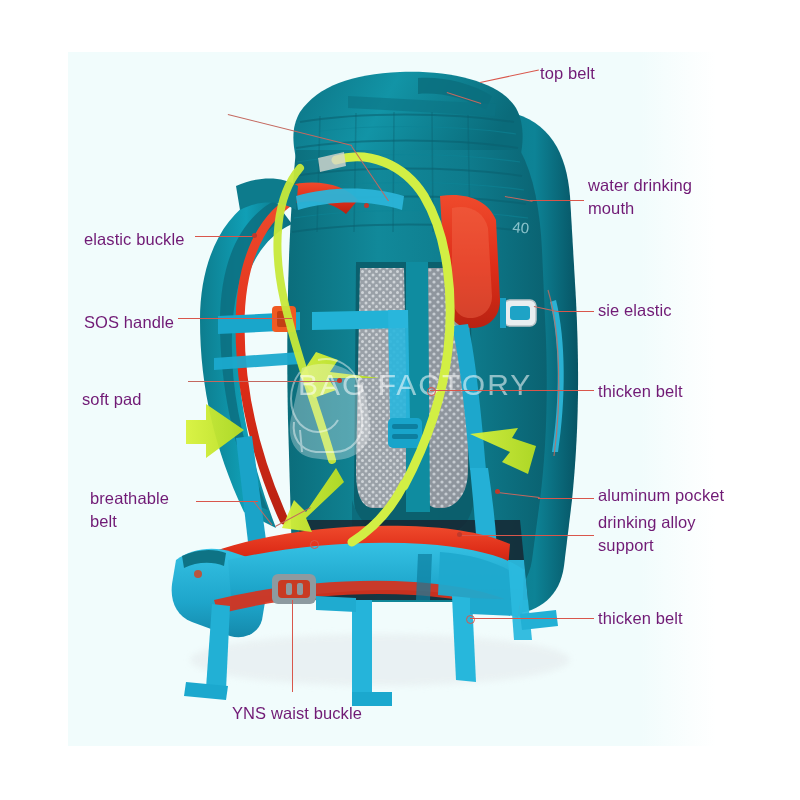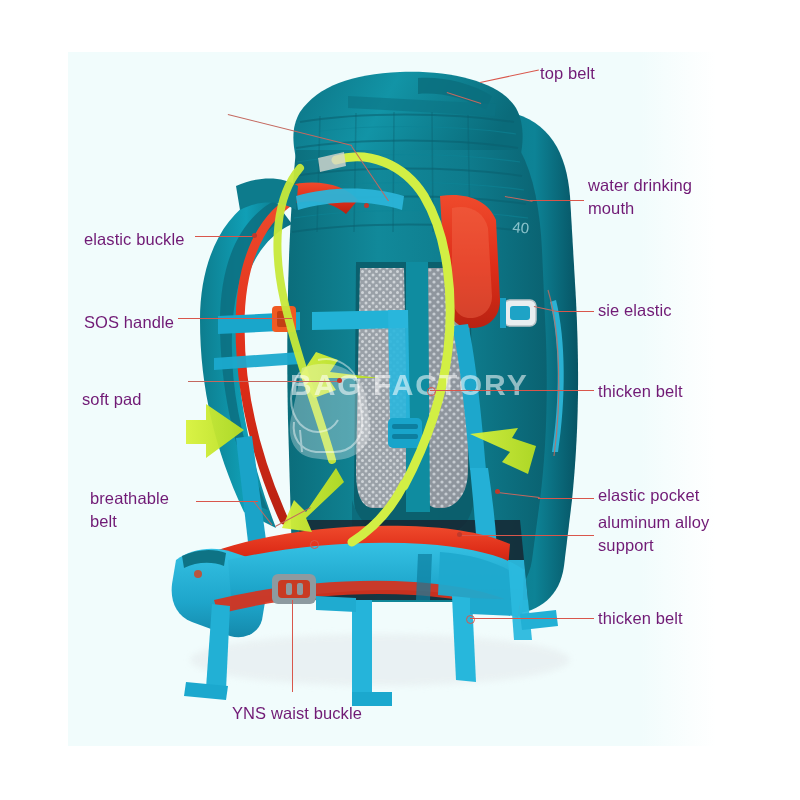--- a/index.html
+++ b/index.html
@@ -76,24 +76,25 @@
   }
 
   
   #product { position: absolute; left: 0; top: 0; z-index: 10; }
 
   .wm {
     position: absolute;
     z-index: 20;
     color: rgba(255,255,255,0.55);
     font-size: 30px;
-    font-weight: bold;
+    font-weight: normal;
     letter-spacing: 2px;
     font-family: "Liberation Sans", sans-serif;
     pointer-events: none;
+    margin-left: 8px;
   }
 </style>
 </head>
 <body>
 
 <div id="stage">
 
   <div class="tint-plate"></div>
   <div class="tint-fade"></div>
 
@@ -400,23 +401,23 @@
 
   <div class="label right" style="left:540px; top:62px;">top belt</div>
 
   <div class="label right" style="left:588px; top:174px;">water drinking
 mouth</div>
 
   <div class="label right" style="left:598px; top:299px;">sie elastic</div>
 
   <div class="label right" style="left:598px; top:380px;">thicken belt</div>
 
-  <div class="label right" style="left:598px; top:484px;">elastic pocket</div>
-
-  <div class="label right" style="left:598px; top:511px;">aluminum alloy
+  <div class="label right" style="left:598px; top:484px;">aluminum pocket</div>
+
+  <div class="label right" style="left:598px; top:511px;">drinking alloy
 support</div>
 
   <div class="label right" style="left:598px; top:607px;">thicken belt</div>
 
 
   <div class="label left" style="left:84px; top:228px;">elastic buckle</div>
 
   <div class="label left" style="left:84px; top:311px;">SOS handle</div>
 
   <div class="label left" style="left:82px; top:363px;margin-top:25px;">soft pad</div>

